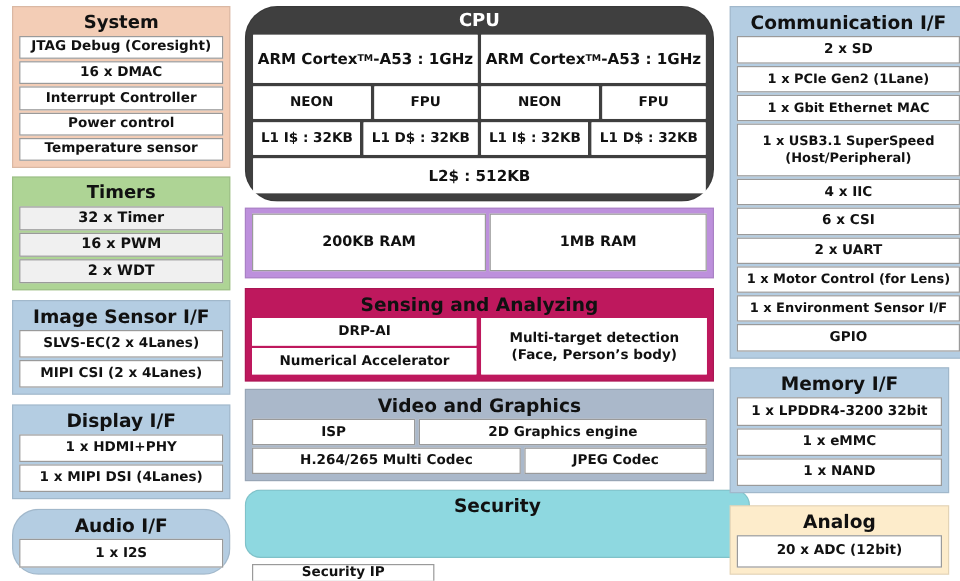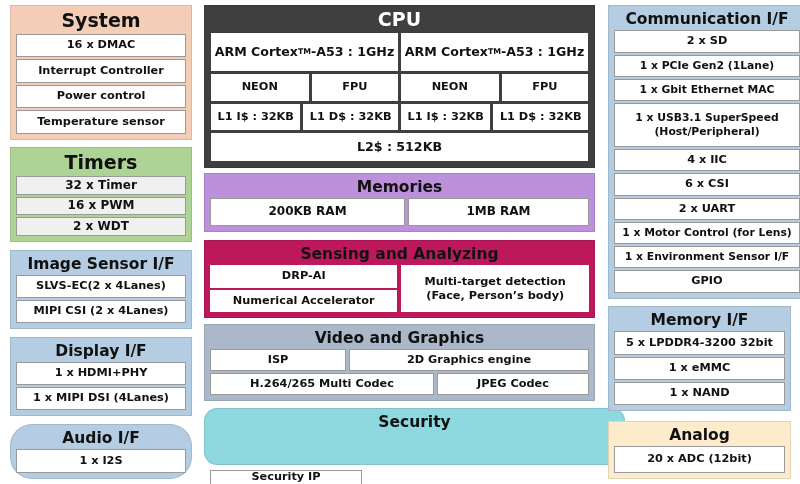--- a/index.html
+++ b/index.html
@@ -58,48 +58,49 @@
     padding: 0 2px;
     white-space: nowrap;
   }
   .cell.wrap { white-space: normal; }
   .cell.gray { background: #f0f0f0; }
 
   
   .t-system   { background: #f3cdb6; }
   .t-timers   { background: #aed495; }
   .t-blue     { background: #b4cde2; }
-  .t-cpu      { background: #3f3f3f; }
+  .t-cpu      { background: #3f3f3f; border-radius: 27px; }
   .t-mem      { background: #bd90dc; }
   .t-sense    { background: #be185d; }
   .t-video    { background: #aab8ca; }
   .t-security { background: #8ed8e0; }
   .t-analog   { background: #fdeccb; }
 
   .t-cpu > .block-title { color: #ffffff; }
   .t-cpu .cell, .t-sense .cell { border-color: #ffffff; }
 
   
-  .title-lg { font-size: 19px; }
+  .title-lg { font-size: 15px; }
   .title-md { font-size: 15.5px; }
   .txt-11   { font-size: 10.8px; }
   .txt-115  { font-size: 11.3px; }
   .txt-12   { font-size: 12px; }
   .txt-125  { font-size: 12.6px; }
 
   sup { font-size: 0.62em; vertical-align: super; line-height: 0; }
 </style>
 </head>
 <body>
 
 <div id="diagram">
 
   <div class="block t-system" style="left:10px; top:5px; width:182px; height:135px;">
     <div class="block-title title-lg">System</div>
     <div class="rows">
+      <div class="cell txt-115">JTAG Debug (Coresight)</div>
       <div class="cell txt-115">16 x DMAC</div>
       <div class="cell txt-115">Interrupt Controller</div>
       <div class="cell txt-115">Power control</div>
       <div class="cell txt-115">Temperature sensor</div>
     </div>
   </div>
 
   <div class="block t-timers" style="left:10px; top:147px; width:182px; height:95px;justify-content:flex-end;">
     <div class="block-title title-lg">Timers</div>
     <div class="rows">
@@ -159,21 +160,20 @@
         <div class="cell txt-115">L1 I$ : 32KB</div>
         <div class="cell txt-115">L1 D$ : 32KB</div>
       </div>
       <div class="rowline">
         <div class="cell txt-125">L2$ : 512KB</div>
       </div>
     </div>
   </div>
 
   <div class="block t-mem" style="left:204px; top:173px; width:391px; height:59px;">
-    <div class="block-title title-md">Memories</div>
     <div class="rows">
       <div class="rowline">
         <div class="cell txt-12">200KB RAM</div>
         <div class="cell txt-12">1MB RAM</div>
       </div>
     </div>
   </div>
 
   <div class="block t-sense" style="left:204px; top:240px; width:391px; height:78px;">
     <div class="block-title title-md">Sensing and Analyzing</div>
@@ -226,21 +226,21 @@
       <div class="cell txt-115">2 x UART</div>
       <div class="cell txt-11">1 x Motor Control (for Lens)</div>
       <div class="cell txt-11">1 x Environment Sensor I/F</div>
       <div class="cell txt-115">GPIO</div>
     </div>
   </div>
 
   <div class="block t-blue" style="left:608px; top:306px; width:183px; height:105px;">
     <div class="block-title title-md">Memory I/F</div>
     <div class="rows">
-      <div class="cell txt-115">5 x LPDDR4-3200 32bit</div>
+      <div class="cell txt-115">1 x LPDDR4-3200 32bit</div>
       <div class="cell txt-115">1 x eMMC</div>
       <div class="cell txt-115">1 x NAND</div>
     </div>
   </div>
 
   <div class="block t-analog" style="left:608px; top:421px; width:183px; height:58px;">
     <div class="block-title title-md">Analog</div>
     <div class="rows">
       <div class="cell txt-115">20 x ADC (12bit)</div>
     </div>

